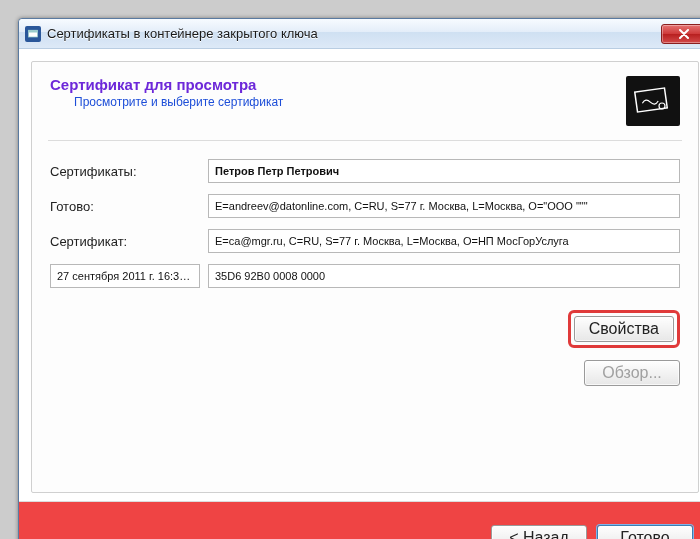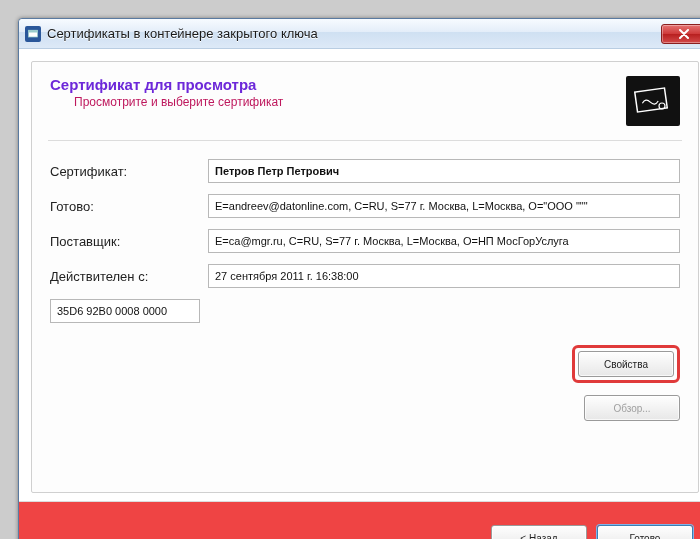--- a/index.html
+++ b/index.html
@@ -68,21 +68,21 @@
   }
   .header-text { flex:1; }
   .header-title {
     font-size: 15px;
     font-weight: 600;
     color: #6d28d9;
     margin-bottom: 2px;
   }
   .header-sub {
     font-size: 12px;
-    color: #be185d;
+    color: #1d4ed8;
     padding-left: 24px;
   }
   .header-icon {
     width: 54px; height: 50px;
     background: #111;
     display:flex;align-items:center;justify-content:center;
     border-radius:2px;
   }
   .header-icon svg { display:block; }
   .sep {
@@ -119,21 +119,21 @@
     margin-top: 22px;
     display:flex;
     flex-direction: column;
     align-items: flex-end;
     gap: 12px;
   }
   .winbtn {
     min-width: 96px;
     height: 26px;
     padding: 0 14px;
-    font-size: 10px;
+    font-size: 16px;
     background: linear-gradient(to bottom, #fefefe, #e7e7e7);
     border: 1px solid #9a9a9a;
     border-radius: 3px;
     box-shadow: inset 0 0 0 1px rgba(255,255,255,.7);
     color: #222;
     display:inline-flex;align-items:center;justify-content:center;
     cursor: pointer;
   }
   .winbtn.disabled {
     color: #a0a0a0;
@@ -192,30 +192,29 @@
           <rect x="4" y="6" width="30" height="20" fill="none" stroke="#fff" stroke-width="1.5" transform="rotate(-8 19 16)"></rect>
           <path d="M10 18 q4 -5 8 0 t8 0" fill="none" stroke="#fff" stroke-width="1.2" transform="rotate(-8 19 16)"></path>
           <circle cx="30" cy="22" r="3" fill="none" stroke="#fff" stroke-width="1.2"></circle>
         </svg>
       </div>
     </div>
 
     <hr class="sep">
 
     <div class="form-grid">
-      <div class="lbl">Сертификат:</div>
+      <div class="lbl">Сертификаты:</div>
       <div class="field cert-field">Петров Петр Петрович</div>
 
       <div class="lbl">Готово:</div>
       <div class="field">E=andreev@datonline.com, C=RU, S=77 г. Москва, L=Москва, O="ООО """</div>
 
-      <div class="lbl">Поставщик:</div>
+      <div class="lbl">Сертификат:</div>
       <div class="field">E=ca@mgr.ru, C=RU, S=77 г. Москва, L=Москва, O=НП МосГорУслуга</div>
 
-      <div class="lbl">Действителен с:</div>
 
       <div class="field">27 сентября 2011 г. 16:38:00</div>
 
       <div class="field">35D6 92B0 0008 0000</div>
     </div>
 
     <div class="btn-col">
       <span class="highlight-box">
         <button class="winbtn">Свойства</button>
       </span>

